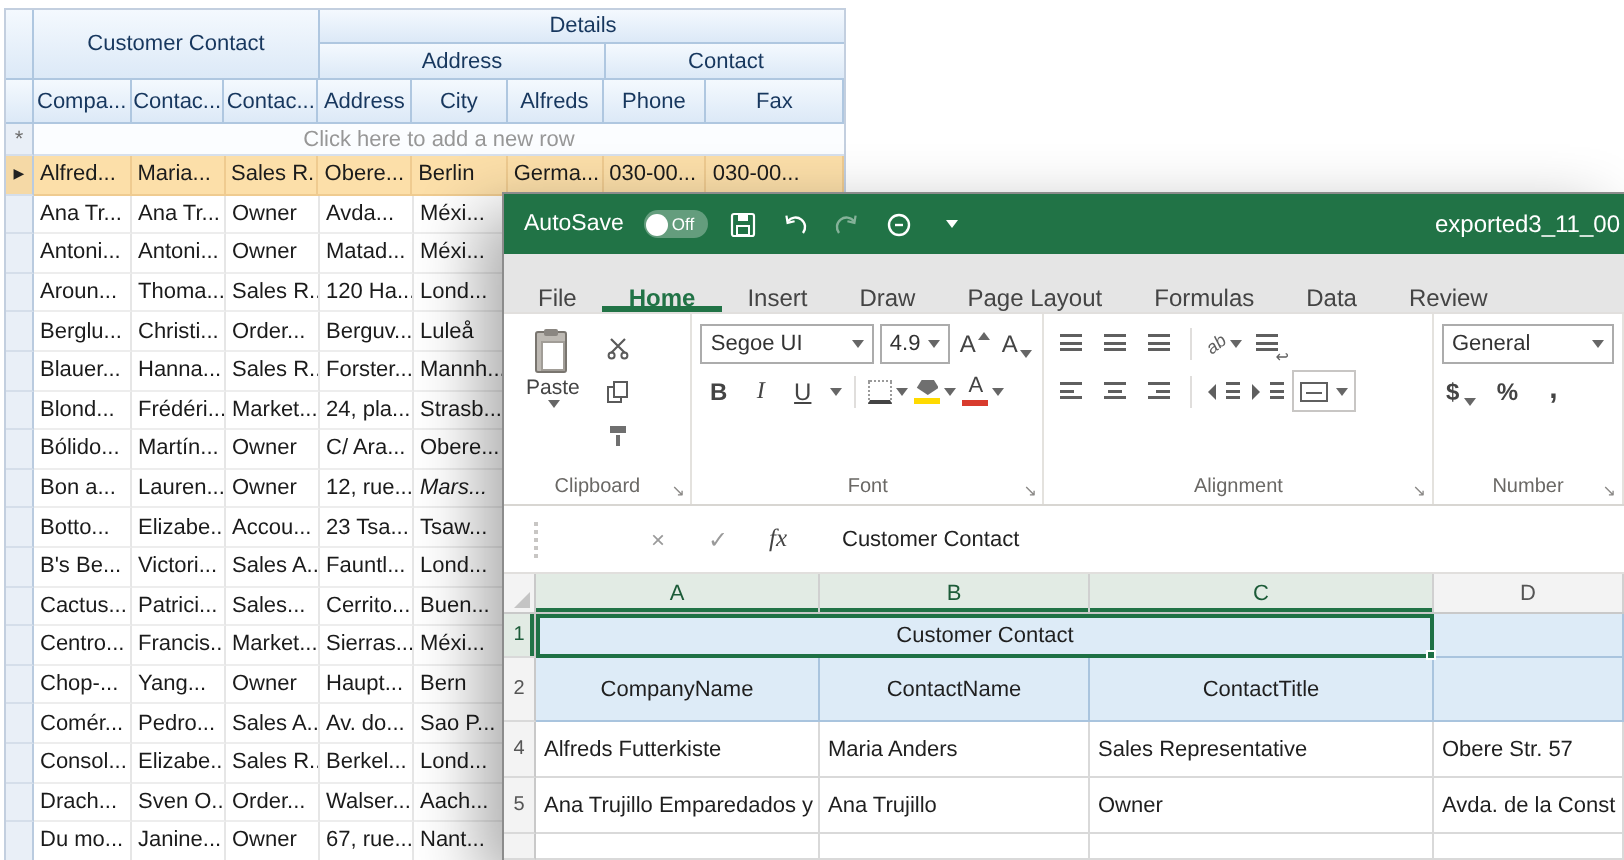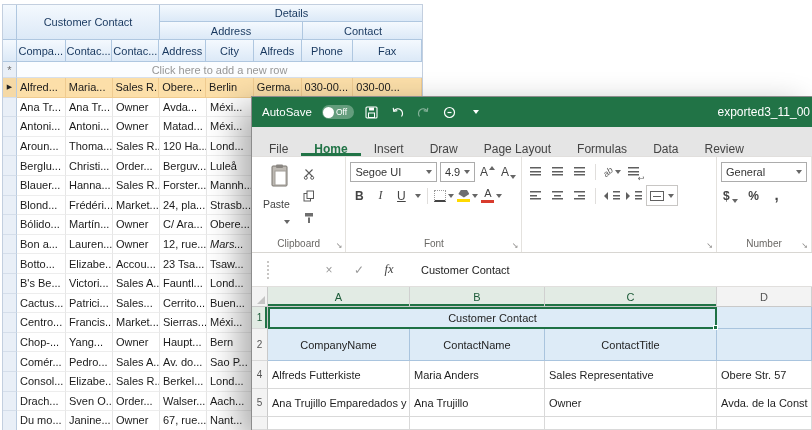--- a/index.html
+++ b/index.html
@@ -51,21 +51,21 @@
   .xtab{padding:0 13px;display:flex;align-items:center;font-size:12px;color:#444;}
   .xtab.active{color:#217346;font-weight:700;box-shadow:inset 0 -3px 0 #217346;}
 
   .xl-ribbon{height:96px;flex:0 0 96px;display:flex;border-bottom:1px solid #D8D6D2;background:#fff;}
   .xgroup{position:relative;border-right:1px solid #E4E2DE;display:flex;flex-direction:column;}
   .g-clip{width:97px;}.g-fontg{width:176px;}.g-align{width:200px;}.g-num{flex:1;}
   .xgroup-content{flex:1;display:flex;padding:5px 4px 0;}
   .xgroup-content.col{flex-direction:column;gap:4px;}
   .xgroup-label{height:17px;font-size:10px;color:#6A6865;display:flex;align-items:center;justify-content:center;}
   .launcher{position:absolute;right:3px;bottom:2px;font-size:8px;color:#8A8886;line-height:1;}
-  .paste-btn{display:flex;flex-direction:column;align-items:flex-end;gap:10px;padding:2px 7px 0;}
+  .paste-btn{display:flex;flex-direction:column;align-items:center;gap:0;padding:2px 7px 0;}
   .pl{font-size:10.5px;color:#444;}
   .mini-col{display:flex;flex-direction:column;gap:4px;padding-top:3px;}
   .mini-btn{width:24px;height:18px;display:flex;align-items:center;justify-content:center;}
   .frow{display:flex;align-items:center;gap:3px;}
   .combo{border:1px solid #ACACAC;background:#fff;height:20px;display:flex;align-items:center;
          justify-content:space-between;padding:0 4px;font-size:11px;color:#333;}
   .fname{width:88px;}.fsize{width:36px;}.fgen{width:86px;}
   .fbtn{min-width:18px;height:19px;display:flex;align-items:center;justify-content:center;font-size:12px;color:#444;}
   .fbtn.b{font-weight:700;}
   .fbtn.i{font-family:"Liberation Serif",serif;font-style:italic;}
@@ -485,20 +485,21 @@
             <div class="abtn">
                 <span class="tri-r"></span>
                 <span class="ico ico-half"></span>
               </div>
             <div class="merge-btn">
               <span class="merge-ico"></span>
                 <span class="cv"></span>
             </div>
           </div>
         </div>
+        <div class="xgroup-label">Alignment</div>
         <span class="launcher">↘</span>
       </div>
 
       <div class="xgroup g-num">
         <div class="xgroup-content col">
           <div class="combo fgen">
             <span>General</span>
             <span class="cv"></span>
           </div>
           <div class="nrow">

